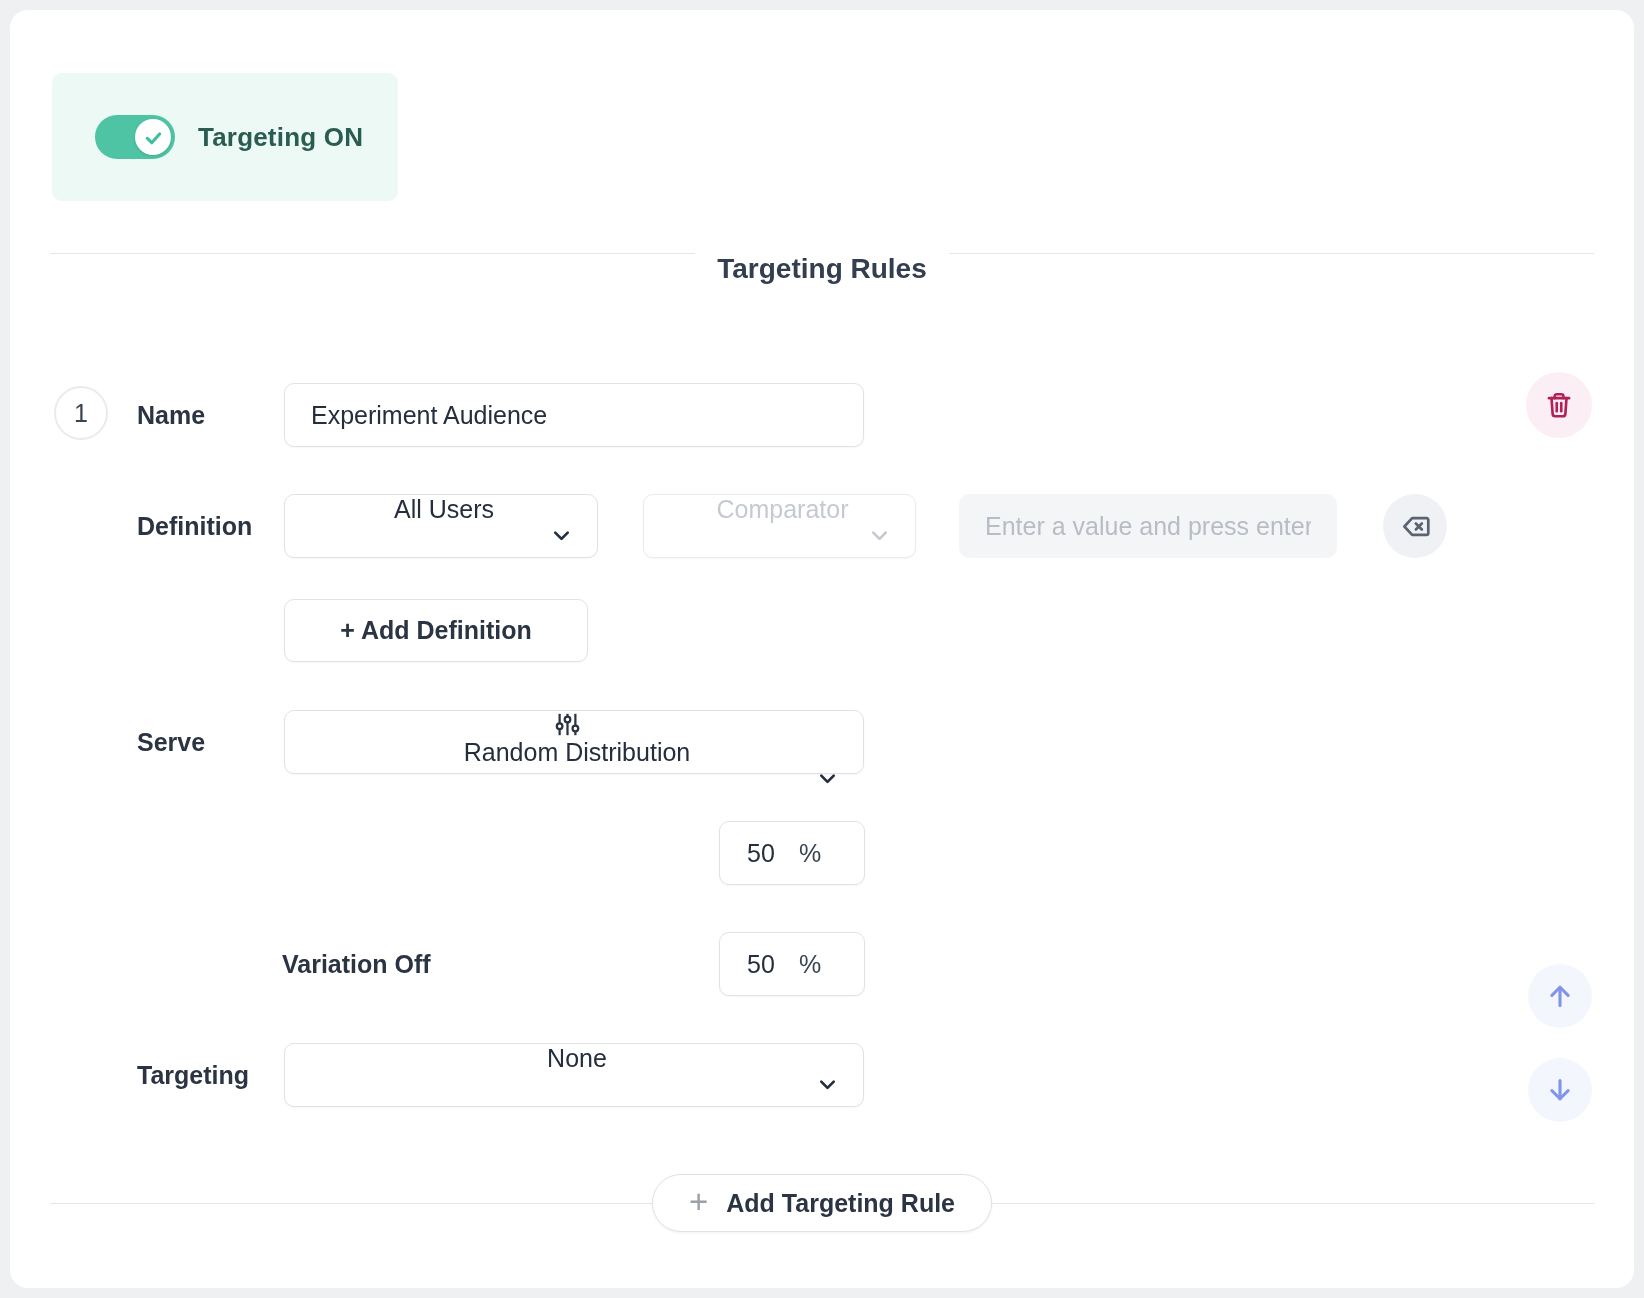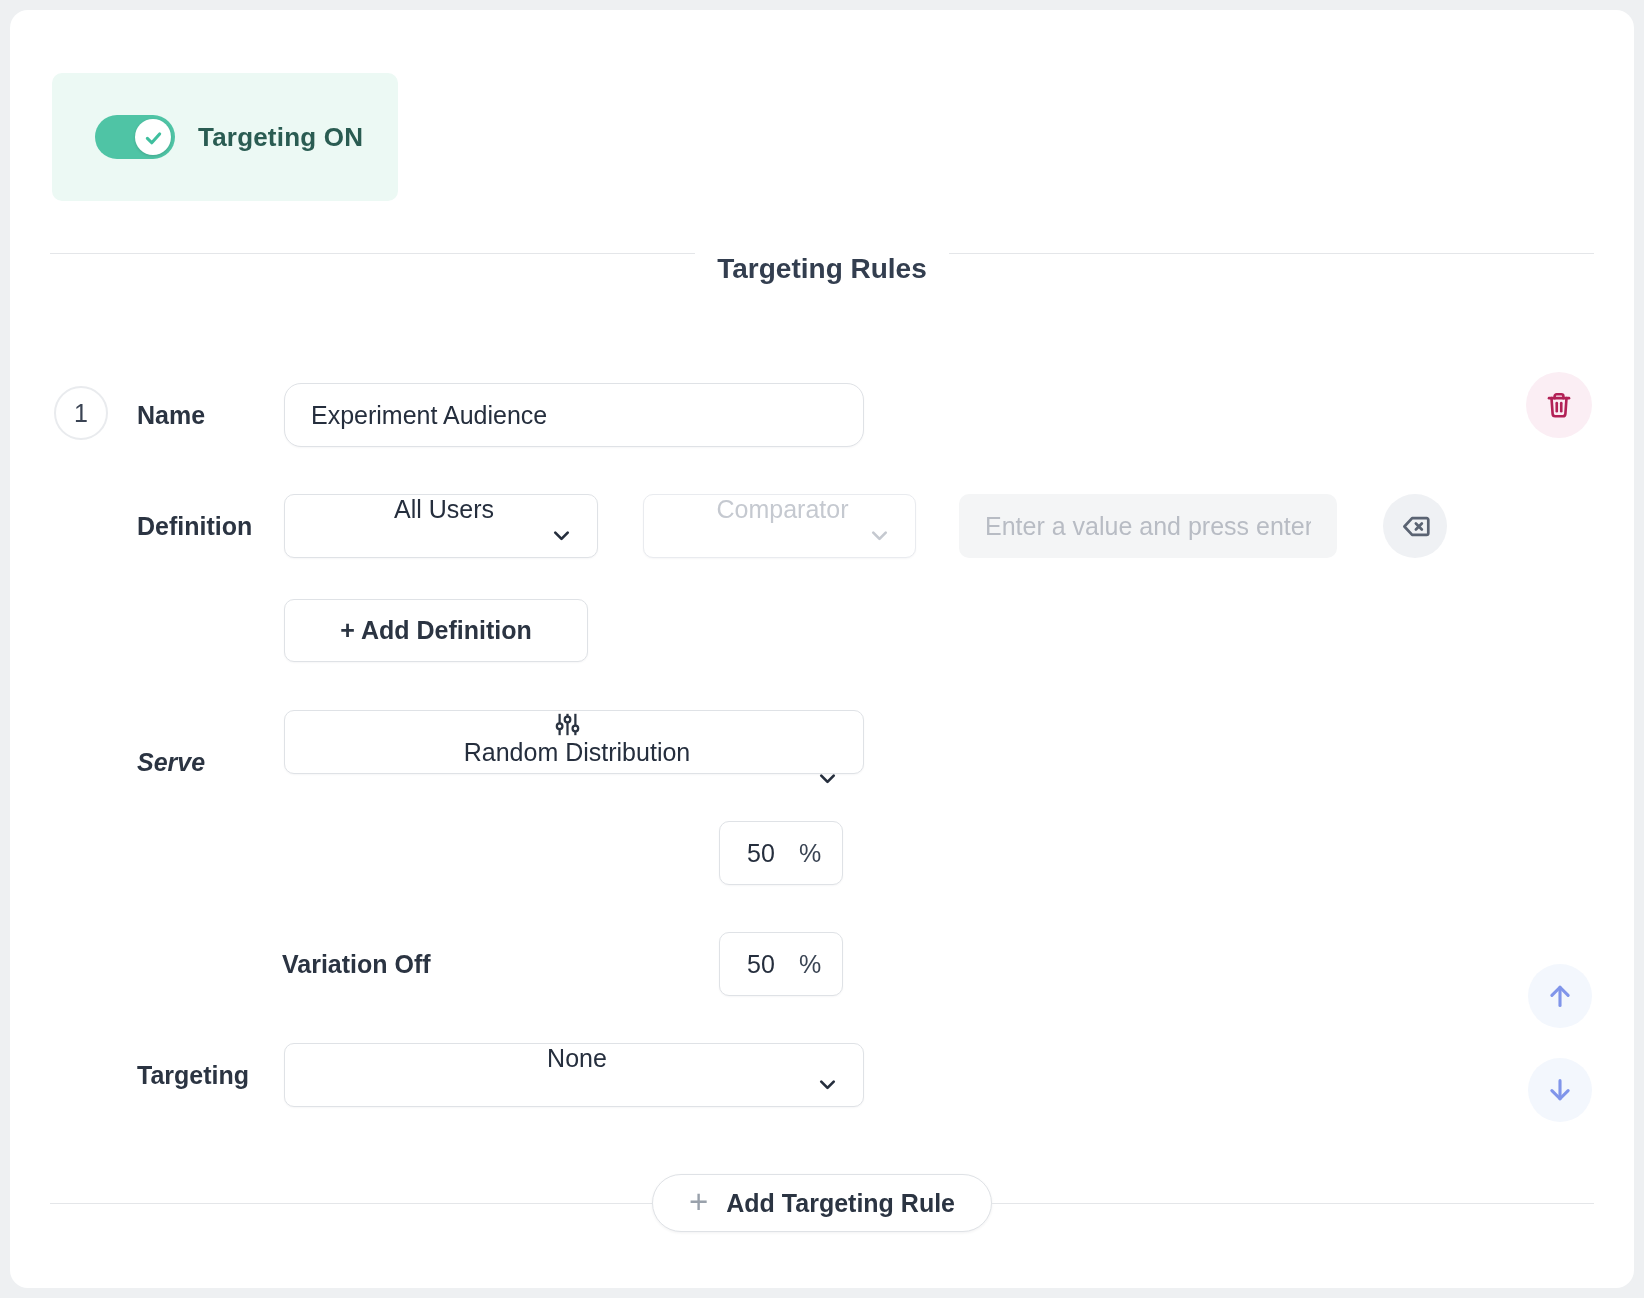--- a/index.html
+++ b/index.html
@@ -22,27 +22,27 @@
   
   .section-head { position:absolute; left:40px; right:40px; top:243px; height:44px; display:flex; gap:22px; }
   .hline { flex:1; height:1px; background:#e4e6e9; }
   .section-title { font-size:28px; font-weight:700; color:#333e4f; }
 
   
   .rule-badge { position:absolute; left:44px; top:376px; width:54px; height:54px; border:2px solid #e9ebee; border-radius:50%; background:#fff; display:flex; align-items:center; justify-content:center; font-size:25px; color:#3a4353; }
   .field-label { position:absolute; height:64px; line-height:64px; font-size:25px; font-weight:600; color:#2b3442; }
   .lbl-name { left:127px; top:373px; }
   .lbl-definition { left:127px; top:484px; }
-  .lbl-serve { left:127px; top:720px;font-style:italic; }
+  .lbl-serve { left:127px; top:700px; }
   .lbl-schedule { left:127px; top:1033px; }
   .lbl-var-on { left:272px; top:811px; }
   .lbl-var-off { left:272px; top:922px; }
 
   .ctl { box-shadow:0 1px 2px rgba(16,24,40,.04); }
-  .text-input { position:absolute; height:64px; border:1px solid #dfe2e6; border-radius:17px; background:#fff; font-size:25px; color:#252e3d; padding:0 26px; font-family:inherit; outline:none; }
+  .text-input { position:absolute; height:64px; border:1px solid #dfe2e6; border-radius:10px; background:#fff; font-size:25px; color:#252e3d; padding:0 26px; font-family:inherit; outline:none; }
   .name-input { left:274px; top:373px; width:580px; }
 
   .select { position:absolute; height:64px; border:1px solid #dfe2e6; border-radius:10px; background:#fff; display:flex; align-items:center; padding:0 24px 0 30px; font-size:25px; color:#252e3d; cursor:pointer;flex-direction:column; }
   .select .chev { margin-left:auto; display:flex; }
   .sel-property { left:274px; top:484px; width:314px; }
   .sel-comparator { left:633px; top:484px; width:273px; color:#c5c9d0; border-color:#e9ebef; }
   .sel-serve { left:274px; top:700px; width:580px; }
   .sel-serve .sicon { display:flex; margin-right:20px; }
   .sel-schedule { left:274px; top:1033px; width:580px; }
 
@@ -50,21 +50,21 @@
   .value-input::placeholder { color:#b8bcc4; }
 
   .icon-btn { position:absolute; border:none; border-radius:50%; display:flex; align-items:center; justify-content:center; cursor:pointer; padding:0; }
   .btn-delete { left:1516px; top:362px; width:66px; height:66px; background:#fbeef4; }
   .btn-clear { left:1373px; top:484px; width:64px; height:64px; background:#eff1f4; }
   .btn-up { left:1518px; top:954px; width:64px; height:64px; background:#f3f7fd; }
   .btn-down { left:1518px; top:1048px; width:64px; height:64px; background:#f3f7fd; }
 
   .btn-add-def { position:absolute; left:274px; top:589px; width:304px; height:63px; border:1px solid #dfe2e6; border-radius:10px; background:#fff; font-size:25px; font-weight:600; color:#2b3442; display:flex; align-items:center; justify-content:center; cursor:pointer; font-family:inherit; }
 
-  .pct-box { position:absolute; width:124px; height:64px; border:1px solid #dfe2e6; border-radius:10px; background:#fff; display:flex; align-items:center; padding:0 27px; font-size:25px; color:#252e3d; }
+  .pct-box { position:absolute; width:146px; height:64px; border:1px solid #dfe2e6; border-radius:10px; background:#fff; display:flex; align-items:center; padding:0 27px; font-size:25px; color:#252e3d; }
   .pct-on { left:709px; top:811px; }
   .pct-off { left:709px; top:922px; }
   .pct-box input { width:52px; border:none; outline:none; background:transparent; font-size:25px; color:#252e3d; font-family:inherit; padding:0; }
   .pct-unit { color:#3a4453; }
 
   .footer-row { position:absolute; left:40px; right:40px; top:1164px; display:flex; align-items:center; }
   .btn-add-rule { height:58px; border:1px solid #dfe2e6; border-radius:29px; background:#fff; display:flex; align-items:center; gap:18px; padding:0 36px; font-size:25px; font-weight:600; color:#2b3442; cursor:pointer; font-family:inherit; box-shadow:0 1px 3px rgba(16,24,40,.06); }
   .plus-glyph { font-size:33px; font-weight:400; color:#99a1ab; line-height:1; margin-top:-3px; }
 </style>
 </head>

